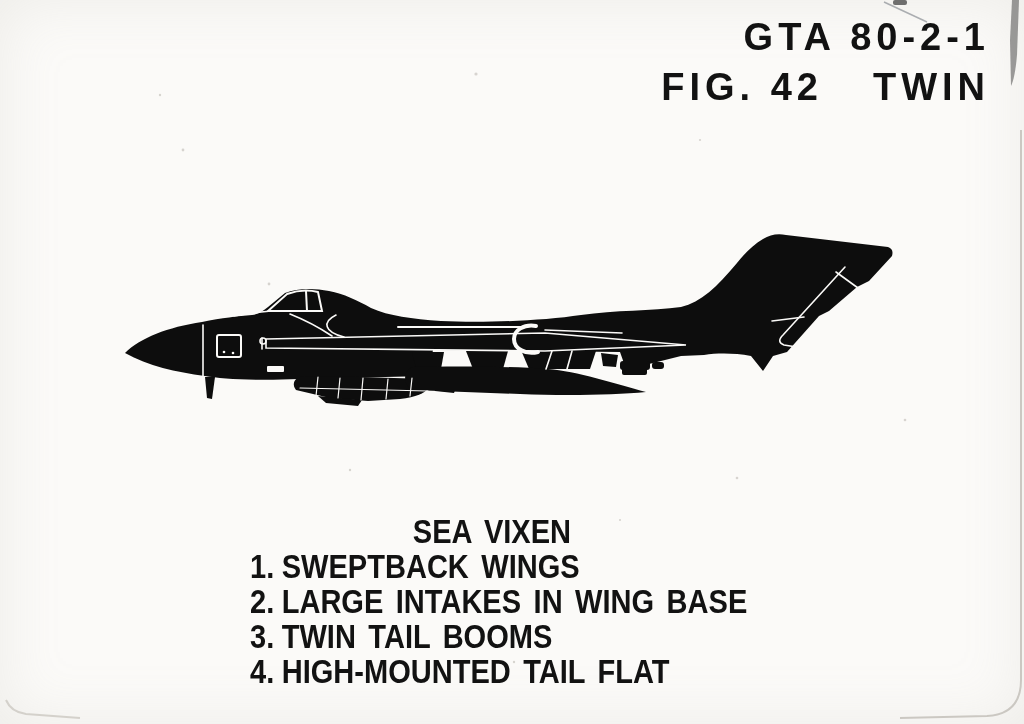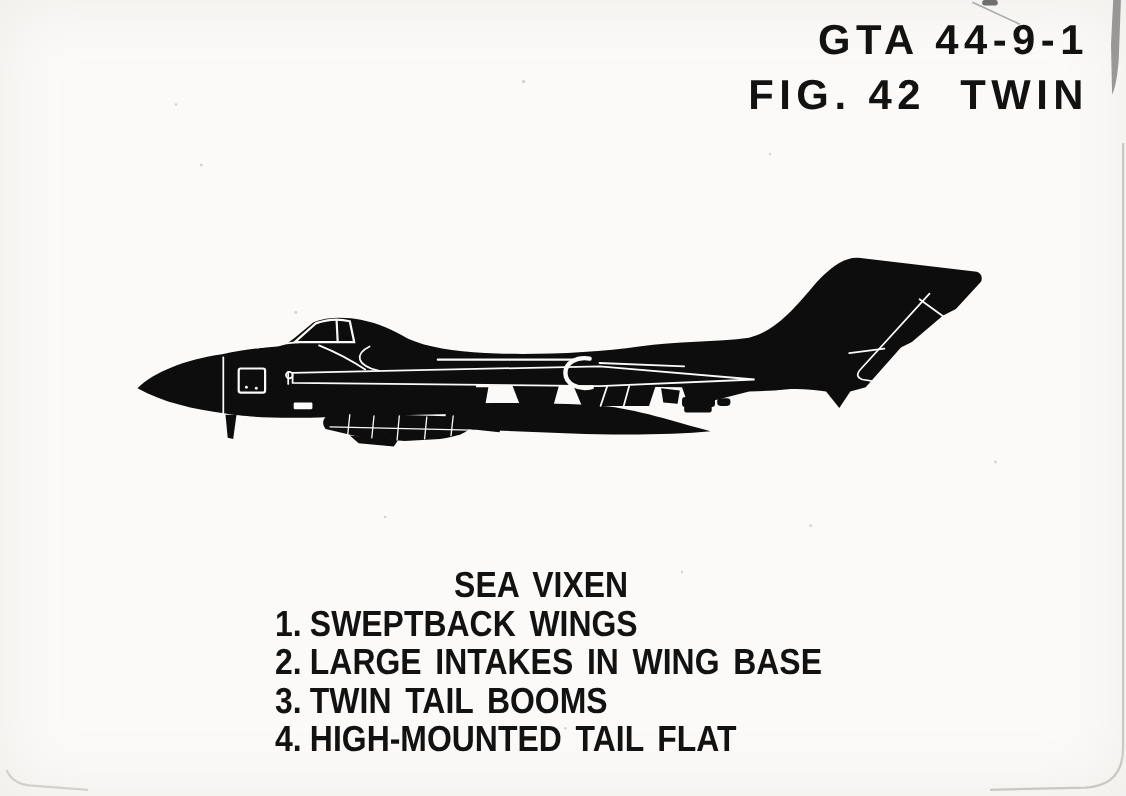--- a/index.html
+++ b/index.html
@@ -12,40 +12,40 @@
   .paper-vignette{
     position:absolute;inset:0;pointer-events:none;
     box-shadow:inset 0 0 60px rgba(180,175,165,.18);
   }
   
   .header{
     position:absolute;top:12px;right:34px;text-align:right;
     font-weight:700;font-size:38px;line-height:50px;letter-spacing:5px;
     color:#121212;white-space:nowrap;
   }
-  .header .row2 .fig{margin-right:31px;}
+  .header .row2 .fig{margin-right:50px;}
   
   svg.figure{position:absolute;left:0;top:0;width:1024px;height:724px;}
   
   .caption{
     position:absolute;left:250px;top:514px;
     font-weight:700;font-size:33px;line-height:35px;color:#121212;
     letter-spacing:0px;word-spacing:5px;white-space:nowrap;
     transform:scaleX(0.88);transform-origin:0 0;
   }
   .caption .title{margin-left:185px;}
   .caption .item .num{display:inline-block;min-width:36px;}
 </style>
 </head>
 <body>
 
 <div class="paper-vignette"></div>
 
 <div class="header">
-  <div class="row1">GTA 44-9-1</div>
+  <div class="row1">GTA 80-2-1</div>
   <div class="row2">
     <span class="fig">FIG. 42</span><span>TWIN</span>
   </div>
 </div>
 
 <svg class="figure" viewBox="0 0 1024 724" role="img" aria-label="Left-facing black side-profile silhouette of a Sea Vixen twin-boom jet aircraft">
 
   <path fill="#0d0d0d" d="
     M 125 353
     C 140 338 168 327 202 322

